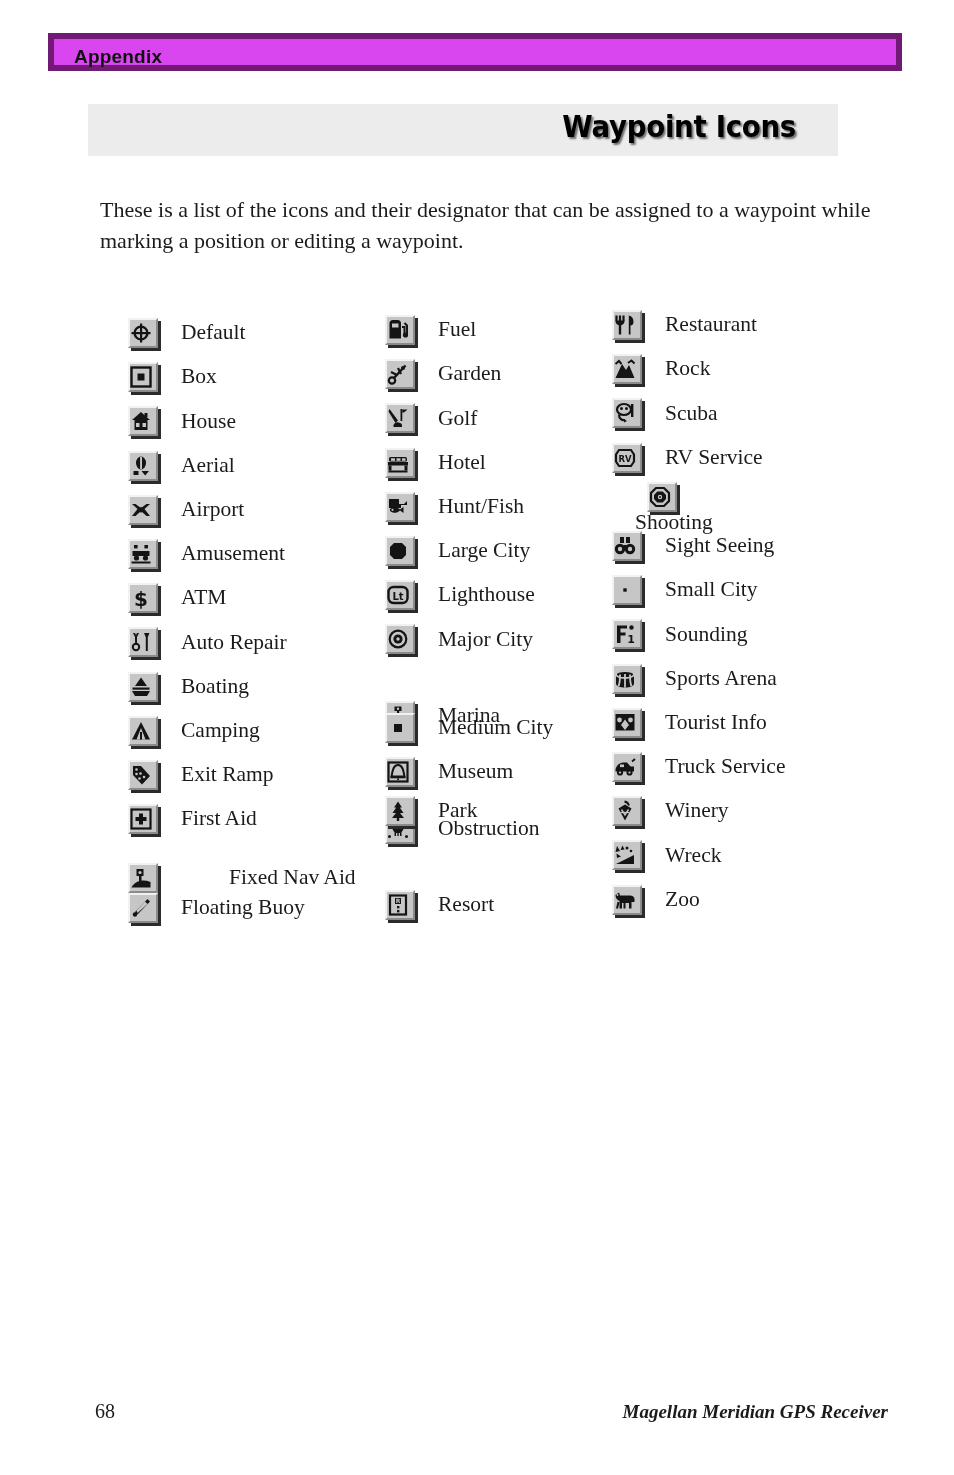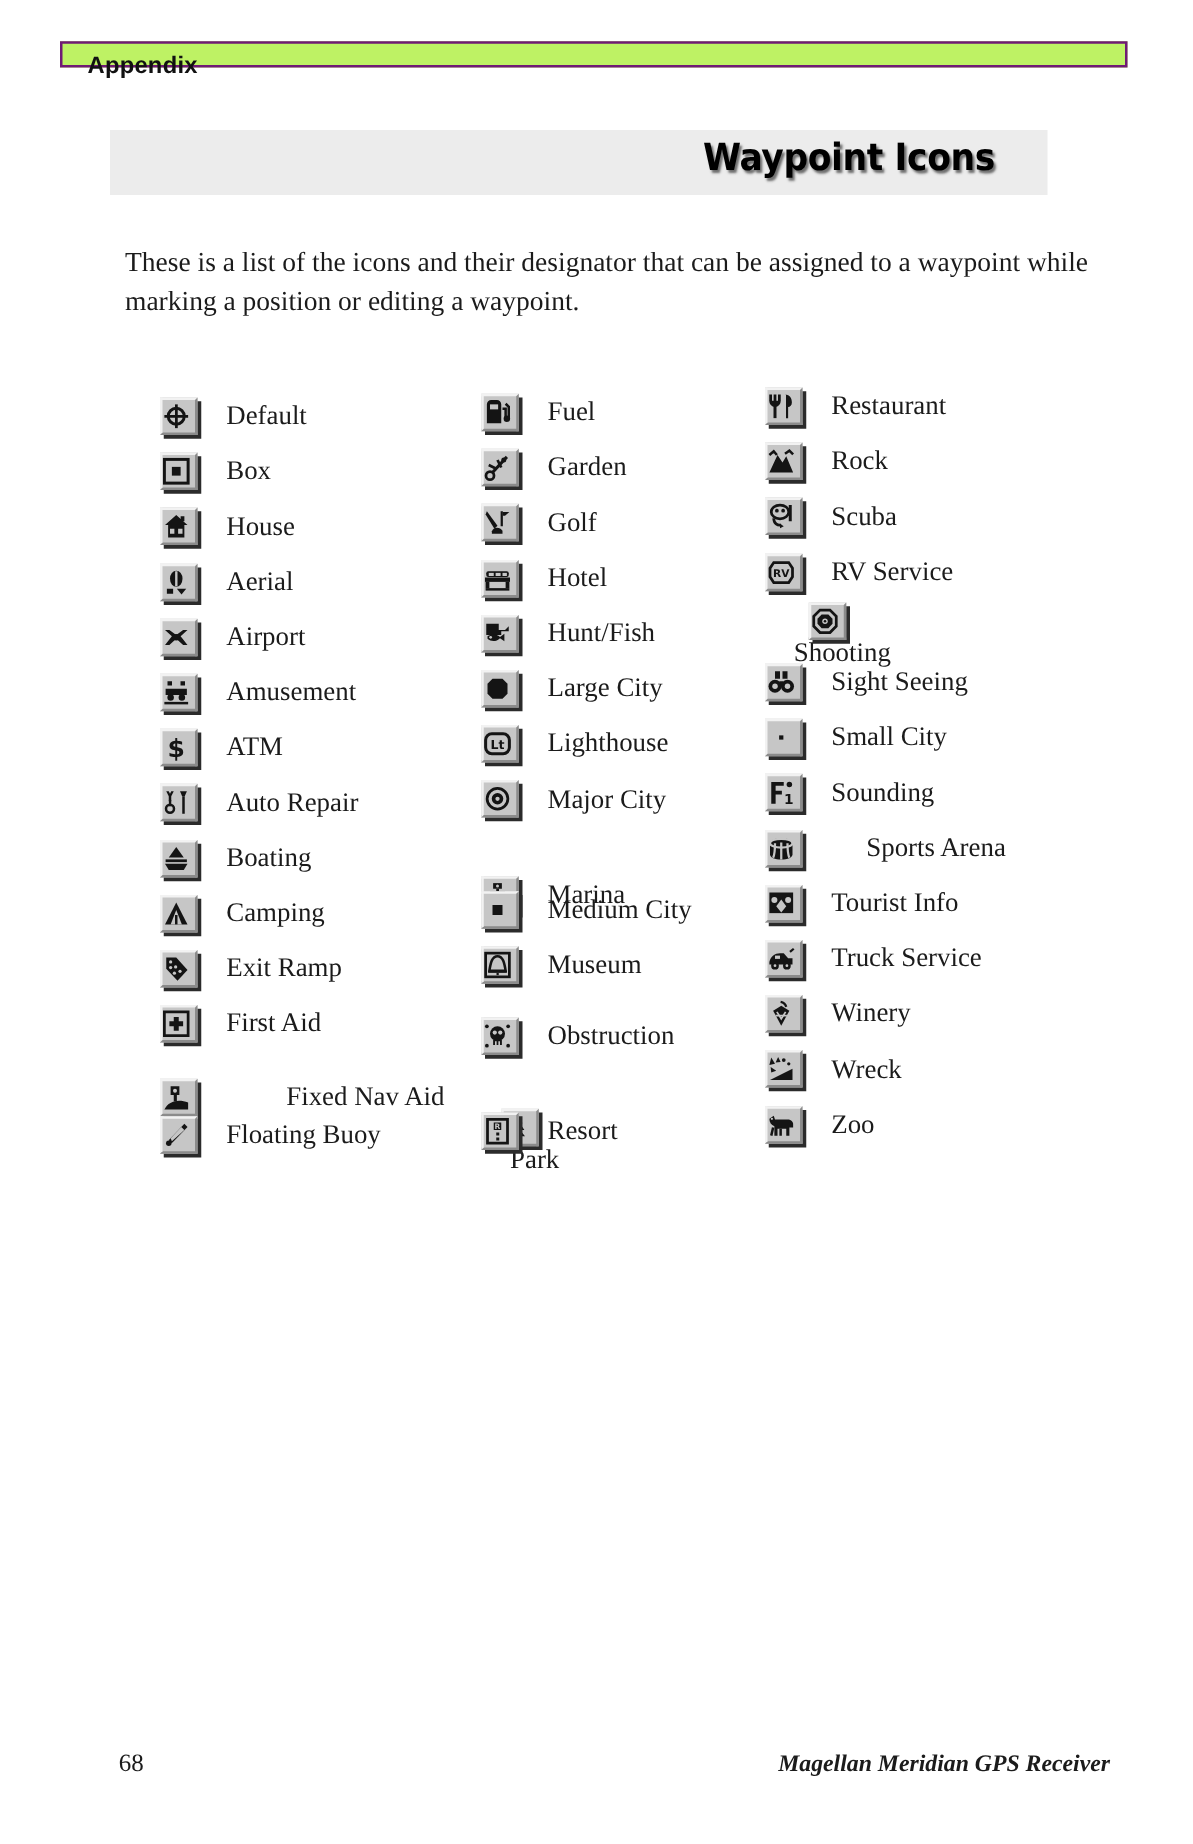--- a/index.html
+++ b/index.html
@@ -14,23 +14,23 @@
     position: relative;
     overflow: hidden;
   }
 
   
   .appendix-bar {
     position: absolute;
     left: 48px;
     top: 33px;
     width: 854px;
-    height: 21px;
-    background: #bef264;
-    border: 2px solid #701a75;
+    height: 38px;
+    background: #d946ef;
+    border: 6px solid #701a75;
     box-sizing: border-box;
   }
   .appendix-bar .label {
     position: absolute;
     left: 20px;
     top: 7px;
     font-family: "Liberation Sans", "DejaVu Sans", sans-serif;
     font-weight: bold;
     font-size: 19px;
     color: #111111;
@@ -429,21 +429,21 @@
             <rect x="9" y="15" width="1.3" height="3" fill="#c6c6c6"></rect>
             <rect x="11.7" y="15" width="1.3" height="3" fill="#c6c6c6"></rect>
             <circle cx="2.5" cy="3" r="1.5" fill="#141414"></circle>
             <circle cx="19.5" cy="3" r="1.5" fill="#141414"></circle>
             <circle cx="2.5" cy="18.5" r="1.5" fill="#141414"></circle>
             <circle cx="19.5" cy="18.5" r="1.5" fill="#141414"></circle>
           </svg>
         </span>
         <span class="icon-label">Obstruction</span>
       </div>
-      <div class="icon-row" style="top: 887px; flex-direction: column;">
+      <div class="icon-row" style="top: 791px;">
         <span class="icon-box">
           <svg width="22" height="22" viewBox="0 0 22 22" aria-hidden="true">
             <path d="M11 1.5 L15 7.5 H12.8 L16.5 13 H13 L17 18 H5 L9 13 H5.5 L9.2 7.5 H7 Z" fill="#141414"></path>
             <rect x="9.8" y="17" width="2.4" height="4" fill="#141414"></rect>
           </svg>
         </span>
         <span class="icon-label">Park</span>
       </div>
       <div class="icon-row" style="top: 884.6px;">
         <span class="icon-box">
@@ -536,21 +536,21 @@
       <div class="icon-row" style="top: 614.4px;">
         <span class="icon-box">
           <svg width="22" height="22" viewBox="0 0 22 22" aria-hidden="true">
             <path d="M3 2.5 H13 V5.5 H6.5 V9.5 H11.5 V12.5 H6.5 V20 H3 Z" fill="#141414"></path>
             <circle cx="17.5" cy="4.5" r="2.2" fill="#141414"></circle>
             <text x="17" y="20" font-family="DejaVu Sans, sans-serif" font-size="11" font-weight="bold" text-anchor="middle" fill="#141414">1</text>
           </svg>
         </span>
         <span class="icon-label">Sounding</span>
       </div>
-      <div class="icon-row" style="top: 658.6px; gap: 28px;">
+      <div class="icon-row" style="top: 658.6px;">
         <span class="icon-box">
           <svg width="22" height="22" viewBox="0 0 22 22" aria-hidden="true">
             <path d="M2 6.5 C2 4 6 2.5 11 2.5 C16 2.5 20 4 20 6.5 V15.5 C20 18 16 19.5 11 19.5 C6 19.5 2 18 2 15.5 Z" fill="#141414"></path>
             <path d="M6 6.5 C6 11 6 15 4.5 18.2 M16 6.5 C16 11 16 15 17.5 18.2 M11 6 V19.5" stroke="#c6c6c6" stroke-width="1.8" fill="none"></path>
             <ellipse cx="11" cy="6.5" rx="9" ry="3.5" fill="none" stroke="#c6c6c6" stroke-width="1.8"></ellipse>
           </svg>
         </span>
         <span class="icon-label">Sports Arena</span>
       </div>
       <div class="icon-row" style="top: 702.8px;">

